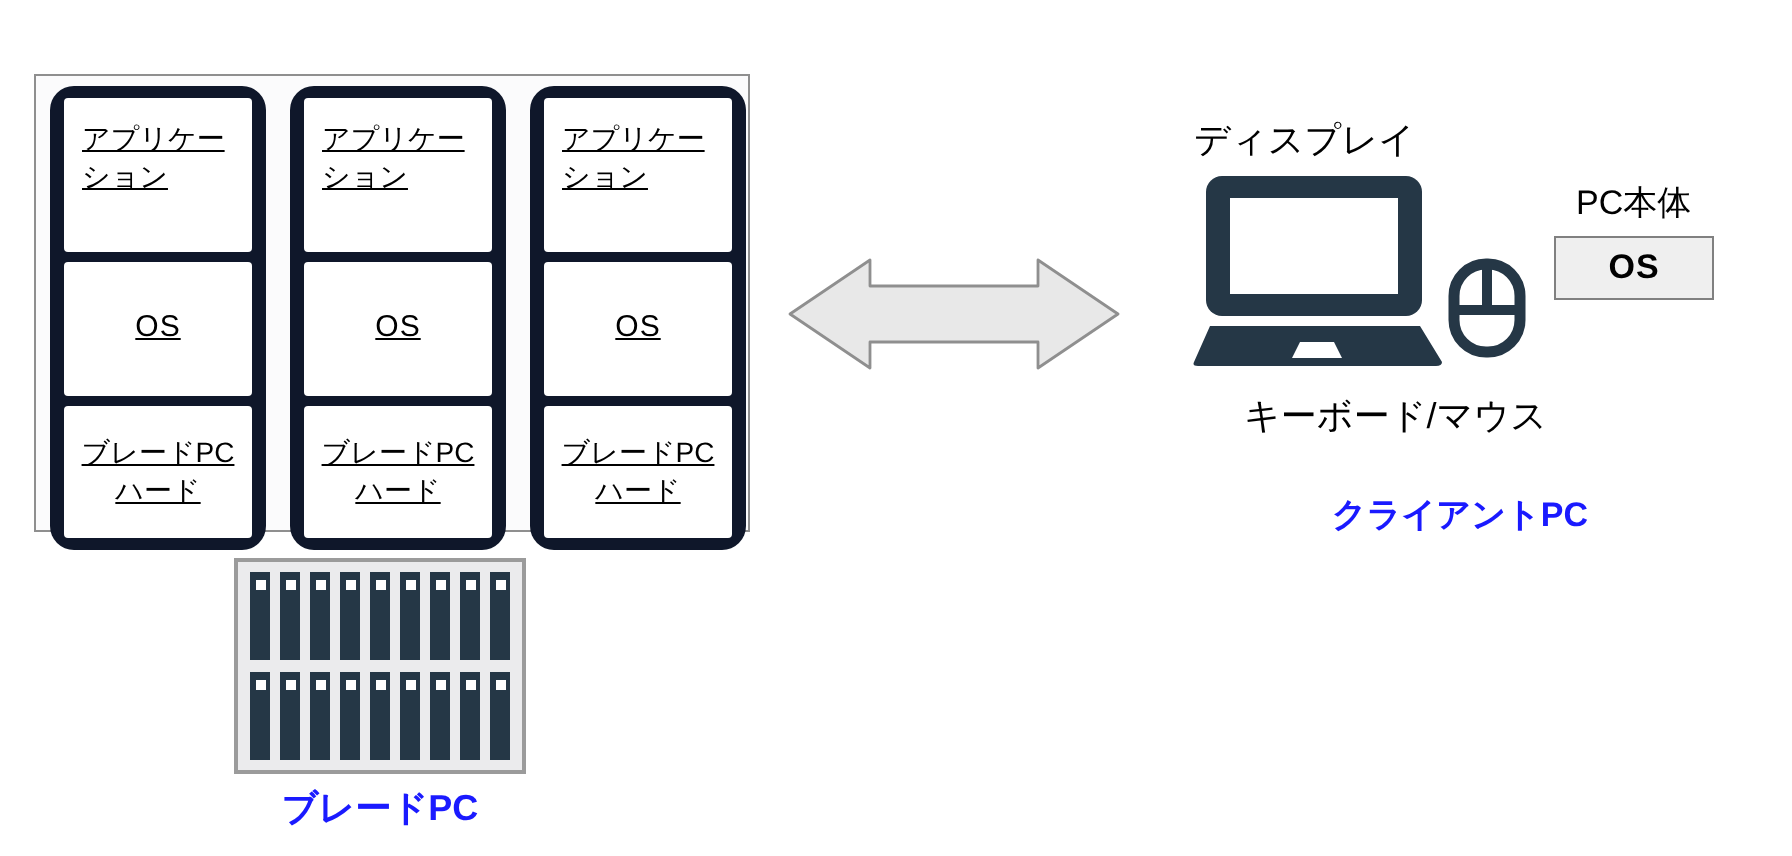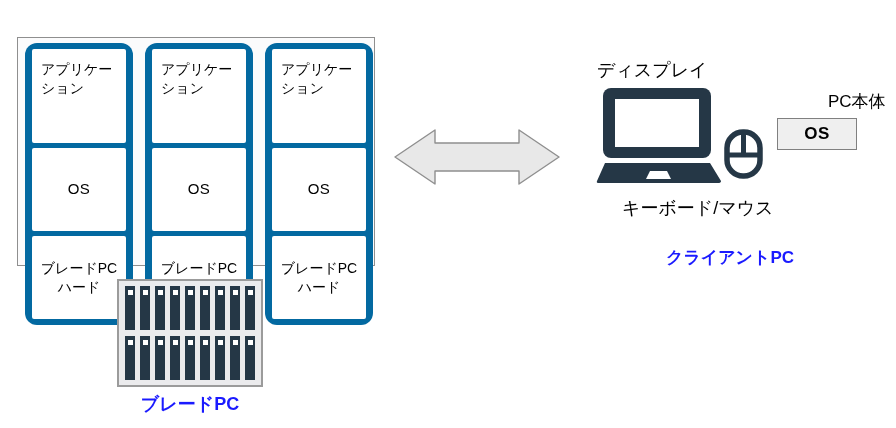--- a/index.html
+++ b/index.html
@@ -19,28 +19,29 @@
     left: 17px; top: 37px;
     width: 358px; height: 229px;
     background: #fbfbfc;
     border: 1px solid #8f8f8f;
     display: flex;
     gap: 12px;
     padding: 5px 0 0 7px;
     box-sizing: border-box;
   }
   .blade-column {
-    width: 108px; height: 282px;
-    background: #0369a1;
+    width: 108px; height: 232px;
+    background: #0f172a;
     border-radius: 12px;
     box-sizing: border-box;
     padding: 6px 7px;
     display: flex;
     flex-direction: column;
     gap: 5px;
+    text-decoration: underline;
   }
   .layer-cell {
     background: #ffffff;
     flex: 1;
     border-radius: 2px;
     font-size: 14px;
     line-height: 1.35;
     display: flex;
     align-items: center;
     justify-content: center;
@@ -56,21 +57,21 @@
   }
   .layer-cell.os { font-size: 15px; letter-spacing: 0.5px; }
 
   
   .arrow-wrap { left: 393px; top: 128px; width: 168px; height: 58px; }
 
   
   .display-label { left: 597px; top: 58px; font-size: 18px; }
   .laptop-wrap { left: 595px; top: 84px; width: 130px; height: 102px; }
   .mouse-wrap { left: 722px; top: 127px; width: 42px; height: 53px; }
-  .pc-unit-label { left: 788px; top: 90px; font-size: 17px; margin-left: 40px; }
+  .pc-unit-label { left: 788px; top: 90px; font-size: 17px; }
   .os-box {
     left: 777px; top: 118px;
     width: 80px; height: 32px;
     background: #efefef;
     border: 1px solid #808080;
     display: flex;
     align-items: center;
     justify-content: center;
     font-size: 17px;
     font-weight: 600;

